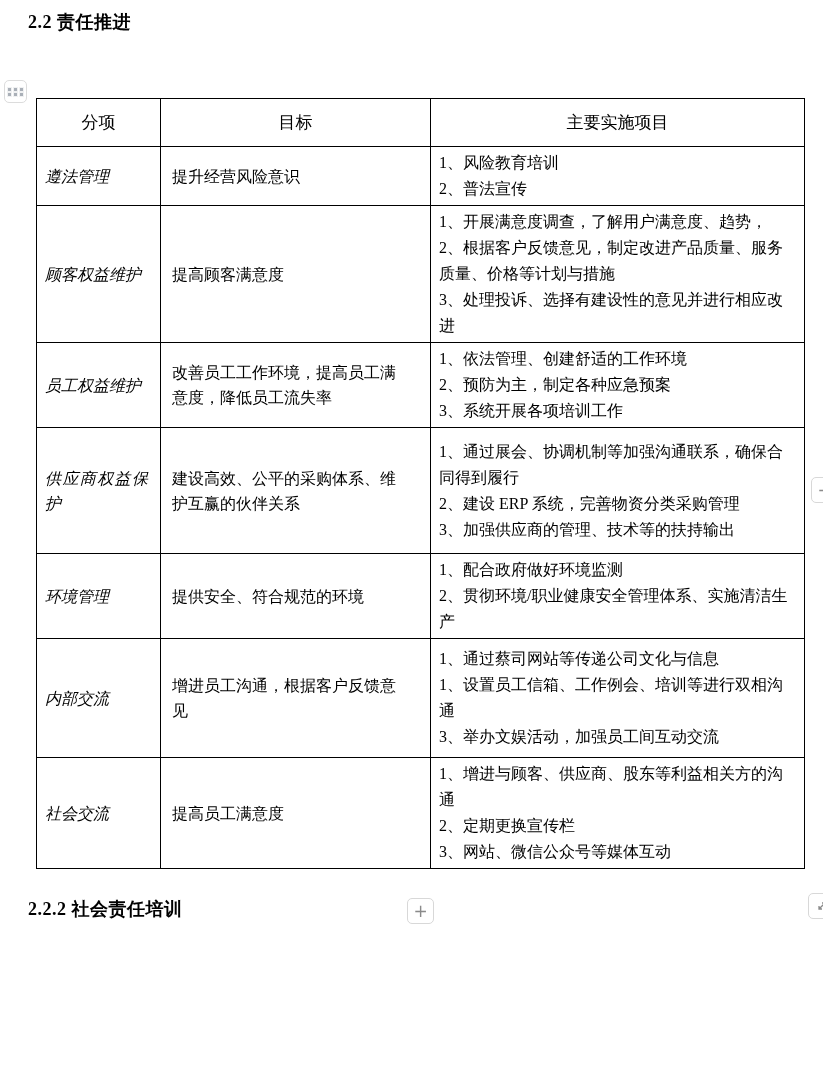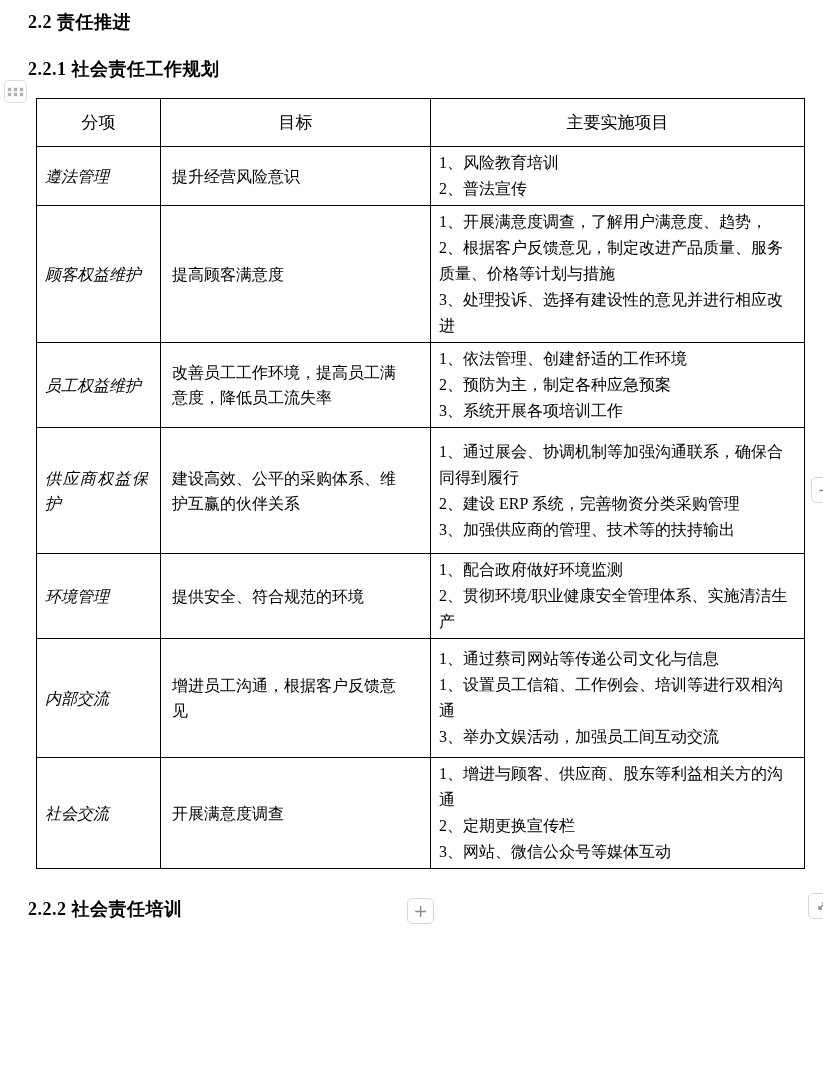--- a/index.html
+++ b/index.html
@@ -60,21 +60,20 @@
   .plus-right { left:811px; top:477px; }
   .expand-btn { left:808px; top:893px; display:flex; align-items:center; justify-content:center; }
   .expand-btn svg { display:block; }
 </style>
 </head>
 <body>
 
 <div class="page">
 
   <div class="heading h1">2.2 责任推进</div>
-  <div class="heading h2">2.2.1 社会责任工作规划</div>
 
   <div class="drag-handle" title="">
     <span class="dots">
         <i></i>
         <i></i>
         <i></i>
         <i></i>
         <i></i>
         <i></i>
       </span>
@@ -141,21 +140,21 @@
           <td class="c1">内部交流</td>
           <td class="c2">增进员工沟通，根据客户反馈意见</td>
           <td class="c3">
             <div>1、通过蔡司网站等传递公司文化与信息</div>
             <div>1、设置员工信箱、工作例会、培训等进行双相沟通</div>
             <div>3、举办文娱活动，加强员工间互动交流</div>
           </td>
         </tr>
         <tr style="height: 102px;">
           <td class="c1">社会交流</td>
-          <td class="c2">开展满意度调查</td>
+          <td class="c2">提高员工满意度</td>
           <td class="c3">
             <div>1、增进与顾客、供应商、股东等利益相关方的沟通</div>
             <div>2、定期更换宣传栏</div>
             <div>3、网站、微信公众号等媒体互动</div>
           </td>
         </tr>
       </tbody>
   </table>
 
   <div class="heading h3">2.2.2 社会责任培训</div>

